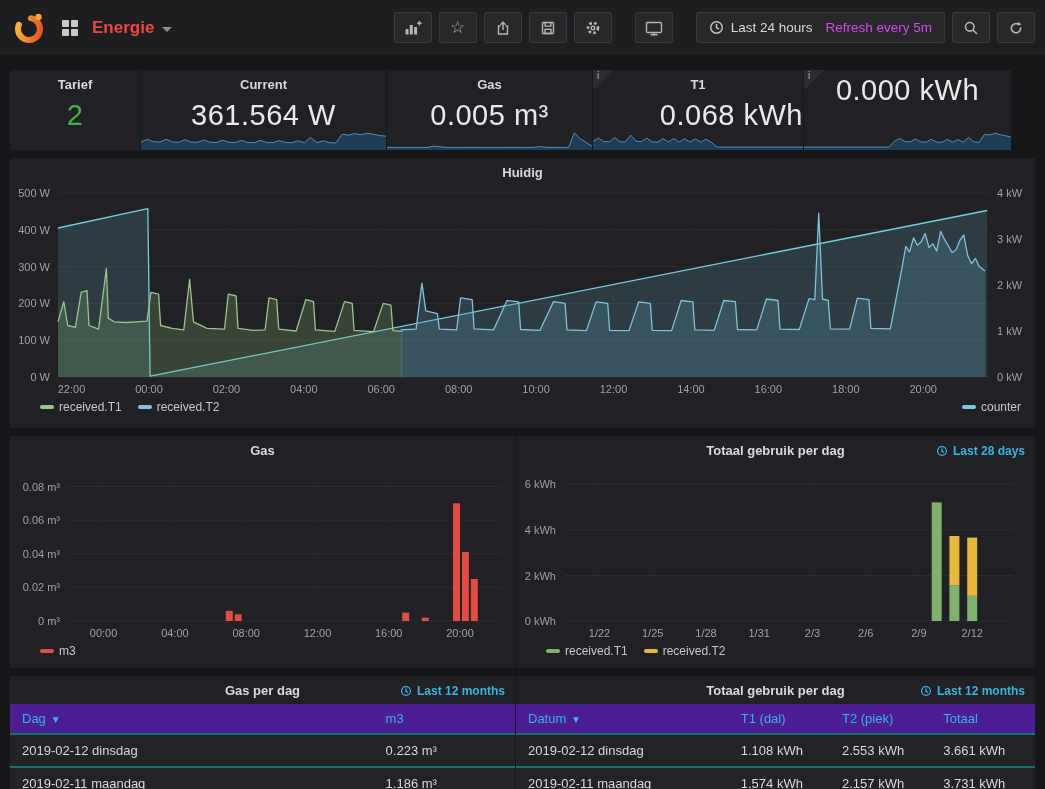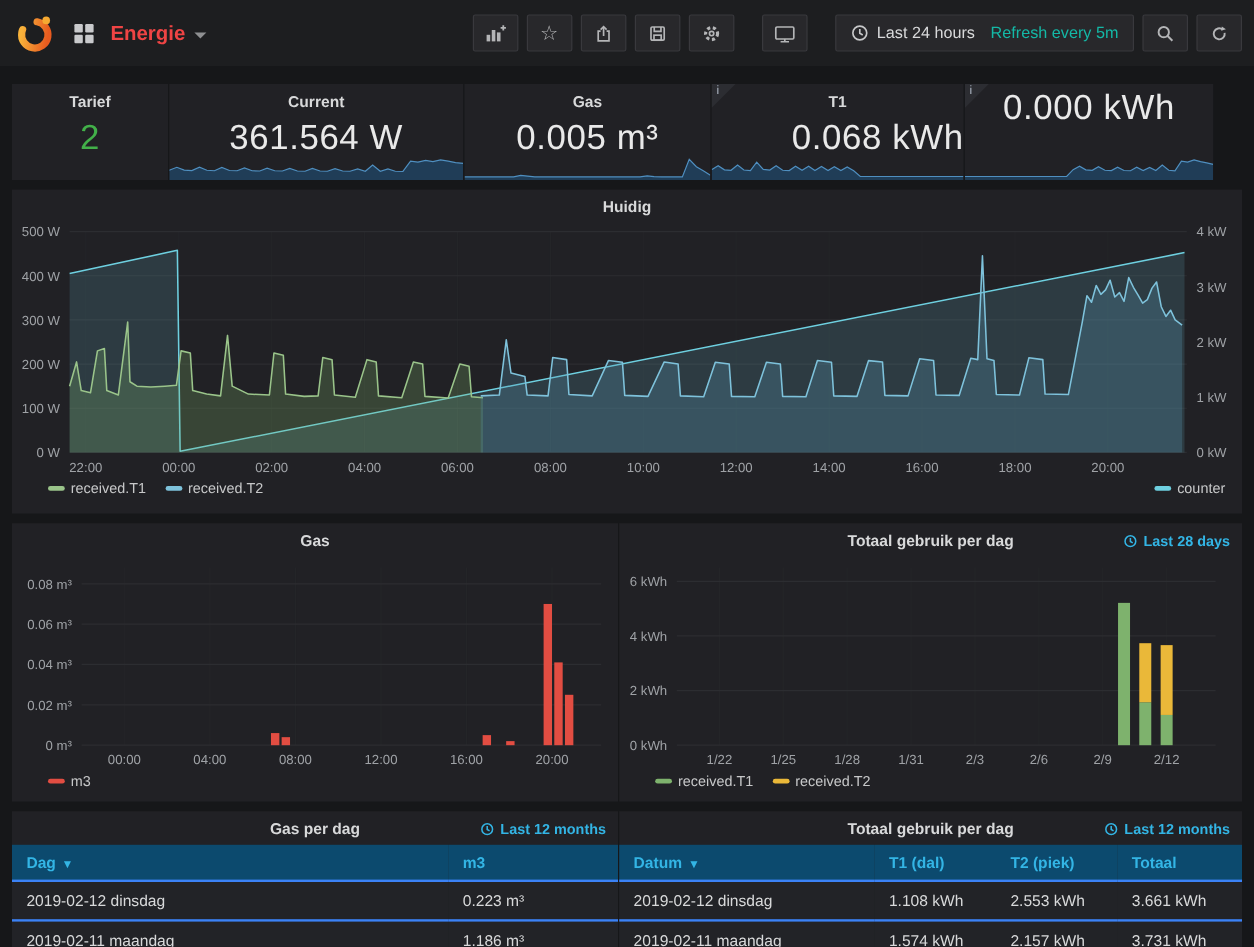--- a/index.html
+++ b/index.html
@@ -13,43 +13,43 @@
 .dash-title{display:flex;align-items:center;gap:8px;margin-left:14px;cursor:pointer}
 .dash-title .t{font-size:17px;color:#ef4444;font-weight:700}
 .caret{width:0;height:0;border-left:5px solid transparent;border-right:5px solid transparent;
   border-top:5px solid #8e8f91;margin-top:3px}
 .spacer{flex:1}
 .nav-btn{height:31px;min-width:38px;background:#28282b;border:1px solid #39393d;border-radius:2px;
   color:#c7c8c9;display:flex;align-items:center;justify-content:center;margin-left:7px;cursor:pointer;
   font-size:16px;padding:0 8px;font-family:inherit}
 .gap{width:16px}
 .time-btn{font-size:13.5px;gap:7px;color:#d8d9da;padding:0 12px}
-.refresh-label{color:#14b8a6;margin-left:6px}
+.refresh-label{color:#d946ef;margin-left:6px}
 main{padding:15px 10px 0;display:flex;flex-direction:column;gap:8px}
 .row{display:flex;gap:1px}
 .panel{background:#212125;position:relative}
 .panel-title{text-align:center;font-size:13px;font-weight:700;color:#d8d9da;padding:7px 0 3px;cursor:pointer}
 .stat{height:80px;overflow:hidden}
 .stat-value{text-align:center;font-size:29px;margin-top:4px;color:#e9e9e9;letter-spacing:.5px;white-space:nowrap}
 .stat .spark{position:absolute;bottom:0;left:0;right:0;height:24px;pointer-events:none}
 .info-corner{position:absolute;left:0;top:0;width:0;height:0;
   border-top:20px solid #2c2d32;border-right:20px solid transparent;cursor:pointer;z-index:2}
 .info-corner i{position:absolute;top:-20px;left:4px;font-size:10px;font-style:normal;color:#aeb7c4}
 .chart{width:100%;cursor:crosshair}
 .tick{fill:#9fa2a6;font-size:11px;font-family:"Liberation Sans",sans-serif}
 .legend-row{display:flex;gap:16px;align-items:center;padding:1px 14px 5px 30px;font-size:12px;color:#c7c8c9}
 .leg-item{display:flex;align-items:center;gap:5px;cursor:pointer}
 .leg-swatch{display:inline-block;width:14px;height:4px;border-radius:2px}
 .leg-spacer{flex:1}
 .panel-link{position:absolute;top:8px;right:10px;color:#33b5e5;font-size:12px;font-weight:700;
   display:flex;align-items:center;gap:5px;cursor:pointer;z-index:2}
 .gtable{width:100%;border-collapse:collapse;font-size:13px;margin-top:3px}
-.gtable th{color:#33b5e5;font-weight:700;text-align:left;padding:7px 12px;background:#0c4a6e;cursor:pointer}
+.gtable th{color:#33b5e5;font-weight:400;text-align:left;padding:7px 12px;background:#4c1d95;cursor:pointer}
 .gtable td{padding:8px 12px;color:#d8d9da;background:#222327}
-.gtable tbody tr{border-top:2px solid #3b82f6}
+.gtable tbody tr{border-top:2px solid #0f766e}
 .sort-caret{color:#33b5e5;font-size:10px;margin-left:2px}
 .tbl-gas th:nth-child(1),.tbl-gas td:nth-child(1){width:72%}
 .tbl-daily th:nth-child(1),.tbl-daily td:nth-child(1){width:41%}
 .tbl-daily th:nth-child(2),.tbl-daily td:nth-child(2){width:19.5%}
 .tbl-daily th:nth-child(3),.tbl-daily td:nth-child(3){width:19.5%}
 svg{display:block}
 </style>
 </head>
 <body>
 

